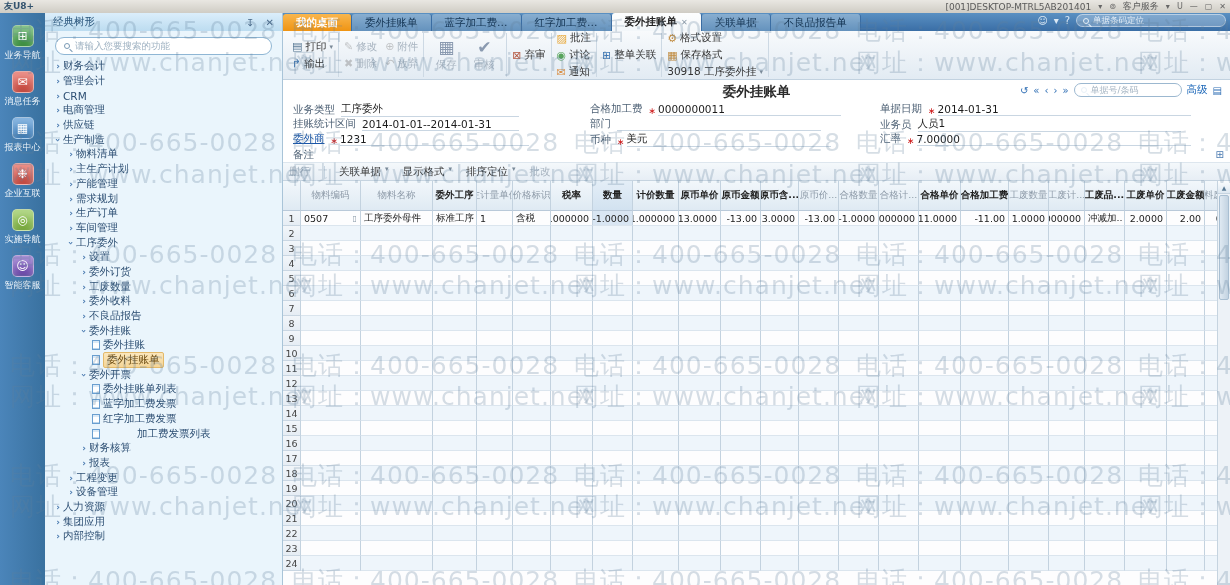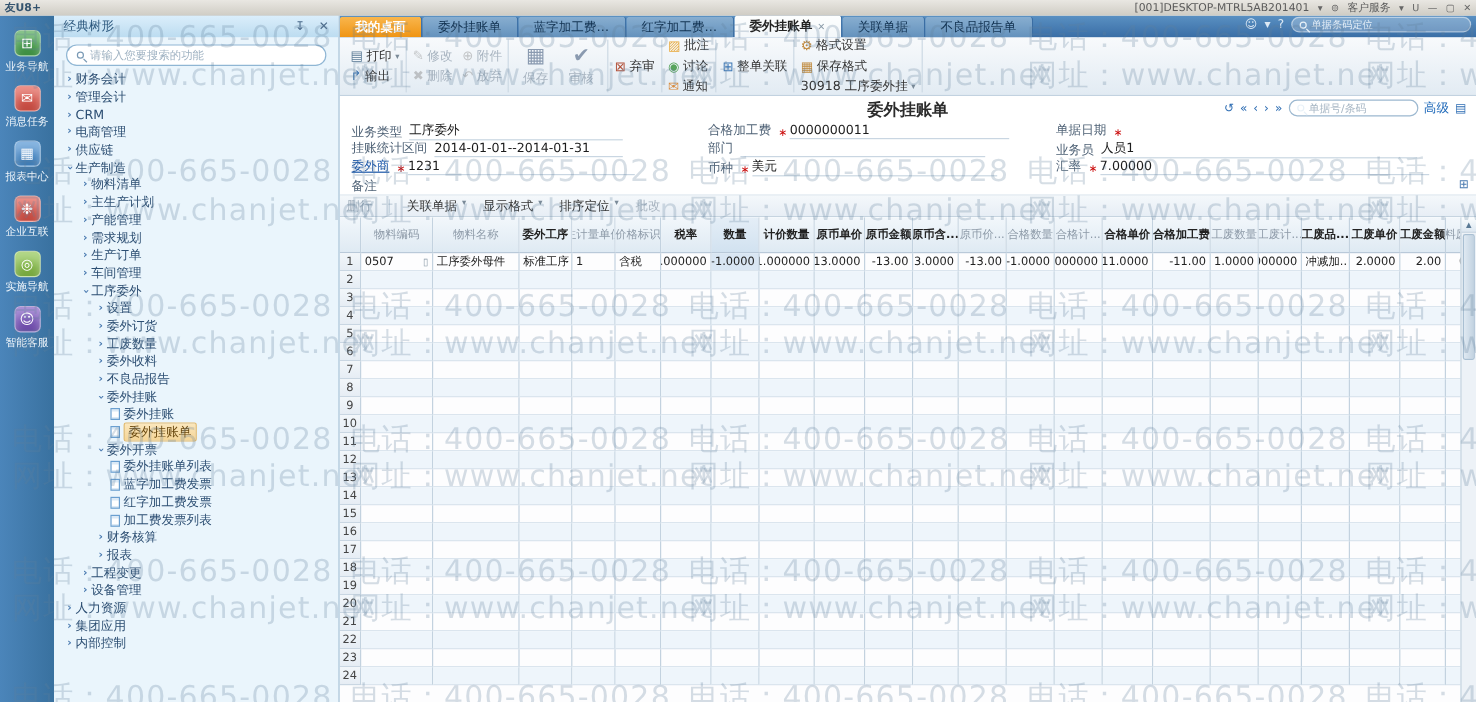--- a/index.html
+++ b/index.html
@@ -311,21 +311,21 @@
           <span class="lab">委外挂账单列表</span>
         </div>
         <div class="titem" style="padding-left: 47px;">
           <span class="docic"></span>
           <span class="lab">蓝字加工费发票</span>
         </div>
         <div class="titem" style="padding-left: 47px;">
           <span class="docic"></span>
           <span class="lab">红字加工费发票</span>
         </div>
-        <div class="titem" style="padding-left: 47px;">
+        <div class="titem" style="padding-left: 47px; gap: 34px;">
           <span class="docic"></span>
           <span class="lab">加工费发票列表</span>
         </div>
         <div class="titem" style="padding-left: 34px;">
           <span class="arr">›</span>
           <span class="lab">财务核算</span>
         </div>
         <div class="titem" style="padding-left: 34px;">
           <span class="arr">›</span>
           <span class="lab">报表</span>
@@ -473,20 +473,21 @@
             <span class="fvalue" style="width: 178px;">工序委外</span>
           </div>
           <div class="field" style="left: 307px; top: 22px;">
             <span class="flabel">合格加工费</span>
             <span class="freq">∗</span>
             <span class="fvalue" style="width: 183px;">0000000011</span>
           </div>
           <div class="field" style="left: 597px; top: 22px;">
             <span class="flabel">单据日期</span>
             <span class="freq">∗</span>
+            <span class="fvalue" style="width: 253px;">2014-01-31</span>
           </div>
           <div class="field" style="left: 10px; top: 37px;">
             <span class="flabel">挂账统计区间</span>
             <span class="fvalue" style="width: 157px;">2014-01-01--2014-01-31</span>
           </div>
           <div class="field" style="left: 307px; top: 37px;">
             <span class="flabel">部门</span>
             <span class="fvalue" style="width: 204px;"></span>
           </div>
           <div class="field" style="left: 597px; top: 37px;">

